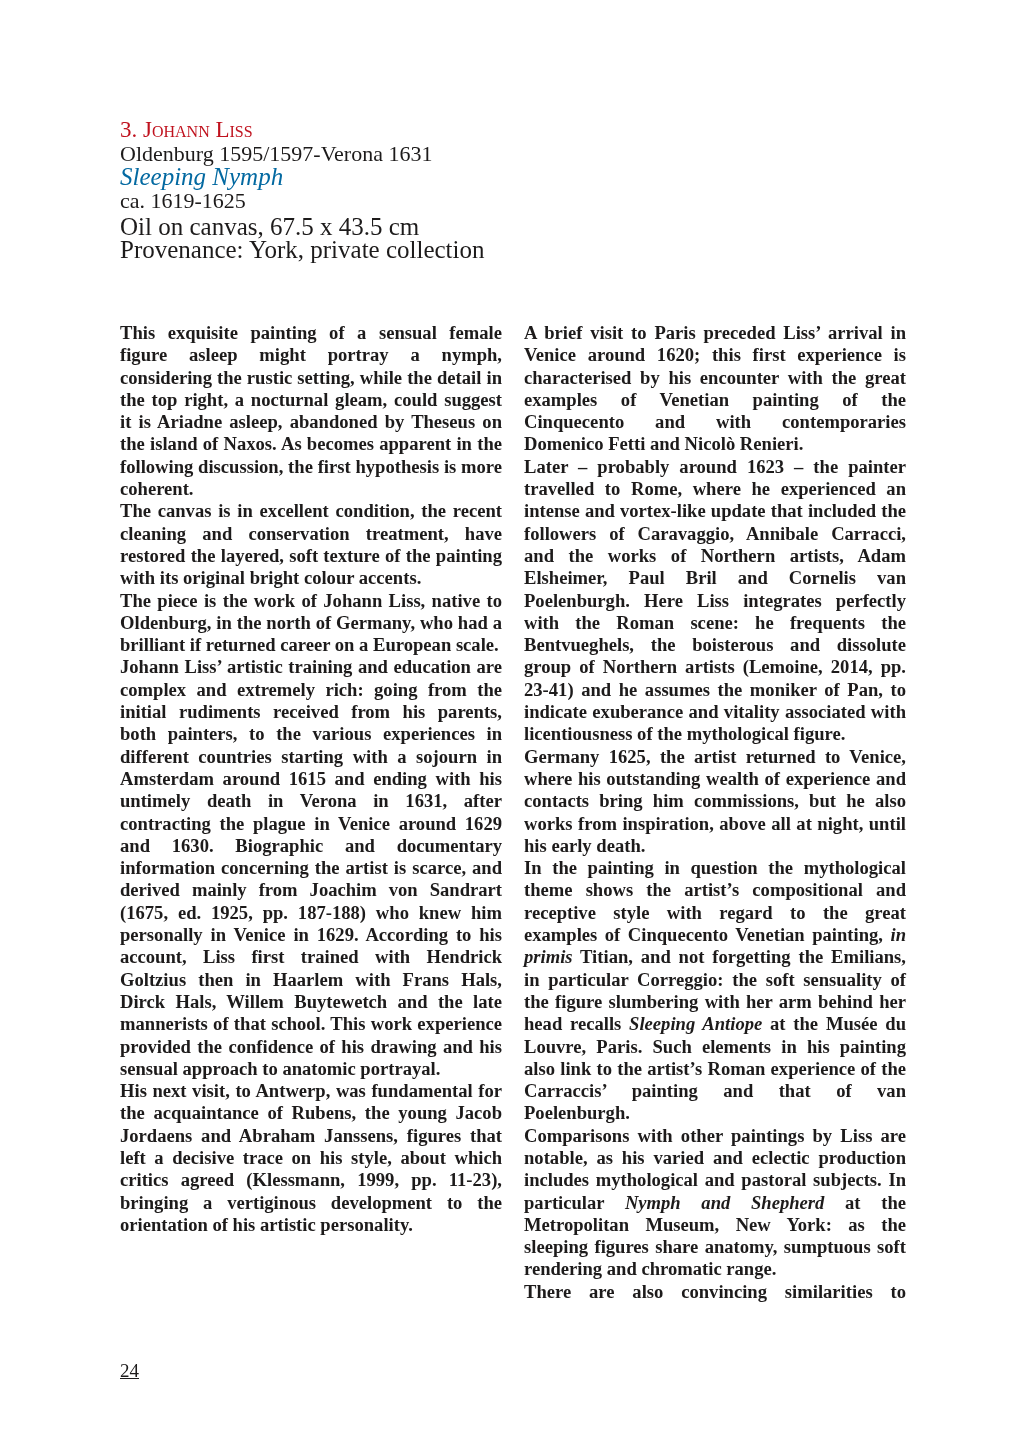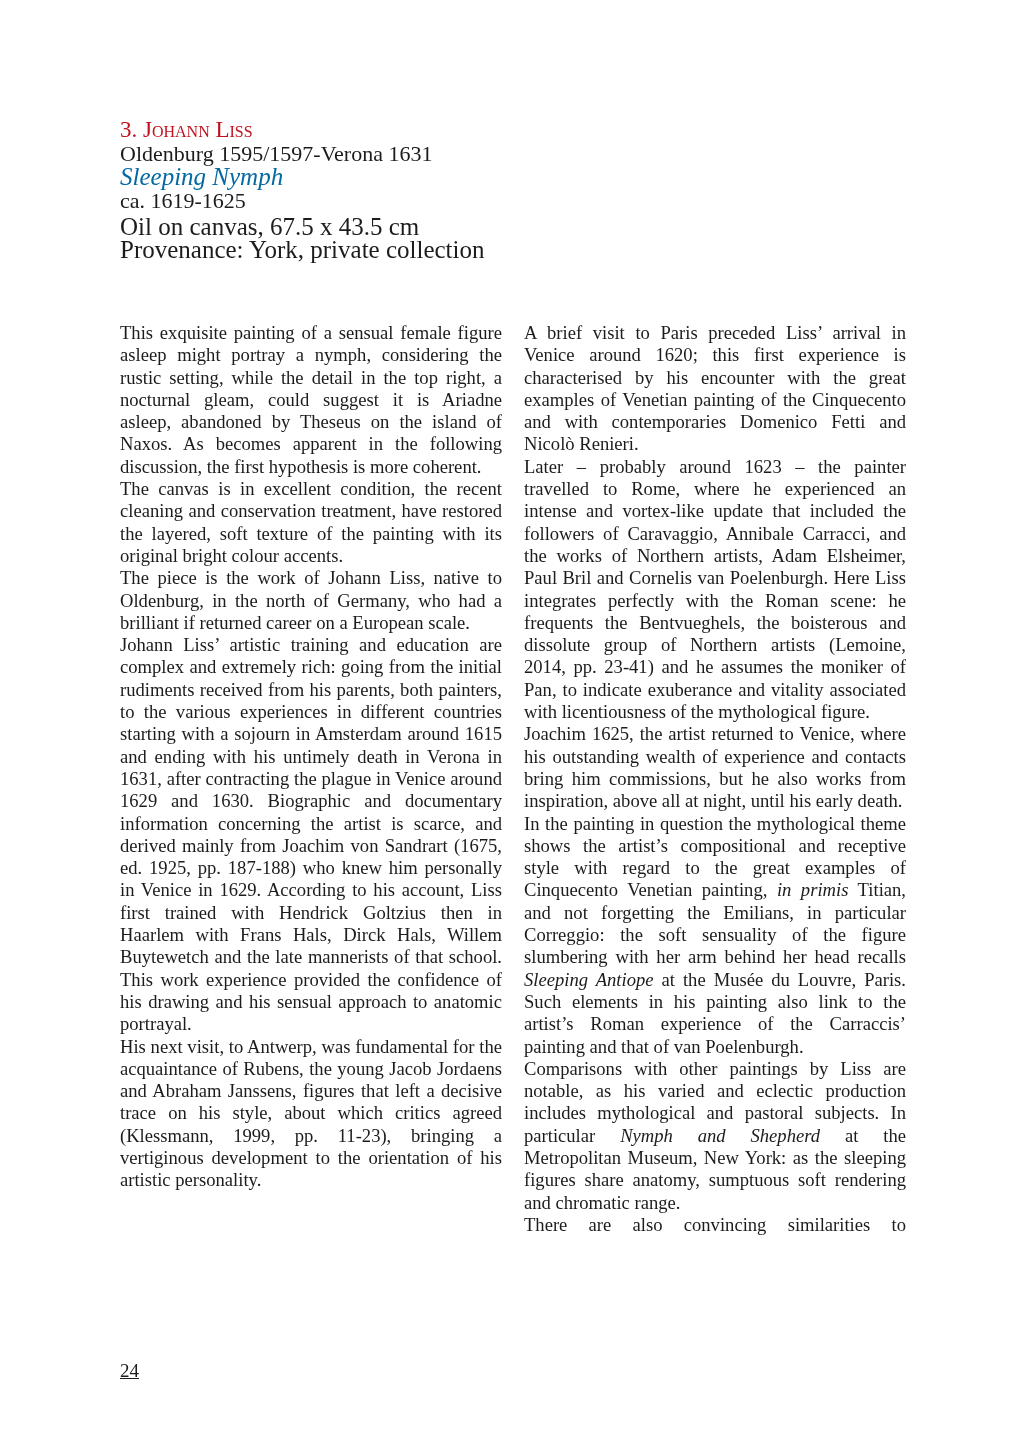--- a/index.html
+++ b/index.html
@@ -15,20 +15,21 @@
     .header .title { color: #c0121e; font-size: 23px; }
     .header .title .sc { font-variant: small-caps; text-align: right; }
     .header .work { color: #0369a1; font-style: italic; font-size: 25px; }
     .header .meta { font-size: 25px; line-height: 23px; }
     .header .meta.first { margin-top: 3px; }
 
     .col {
       position: absolute; top: 322px; width: 382px;
       font-size: 18.6px; line-height: 22.3px;
       text-align: justify;
+      font-weight: bold;
     }
     .col.left { left: 120px; }
     .col.right { left: 524px; }
     .col p { margin: 0; }
     .col i { font-style: italic; }
 
     .page-number {
       position: absolute; left: 120px; top: 1360px;
       font-size: 19px; line-height: 22px; text-decoration: underline;
     }
@@ -52,19 +53,19 @@
   <p>This exquisite painting of a sensual female figure asleep might portray a nymph, considering the rustic setting, while the detail in the top right, a nocturnal gleam, could suggest it is Ariadne asleep, abandoned by Theseus on the island of Naxos. As becomes apparent in the following discussion, the first hypothesis is more coherent.</p>
   <p>The canvas is in excellent condition, the recent cleaning and conservation treatment, have restored the layered, soft texture of the painting with its original bright colour accents.</p>
   <p>The piece is the work of Johann Liss, native to Oldenburg, in the north of Germany, who had a brilliant if returned career on a European scale.</p>
   <p>Johann Liss’ artistic training and education are complex and extremely rich: going from the initial rudiments received from his parents, both painters, to the various experiences in different countries starting with a sojourn in Amsterdam around 1615 and ending with his untimely death in Verona in 1631, after contracting the plague in Venice around 1629 and 1630. Biographic and documentary information concerning the artist is scarce, and derived mainly from Joachim von Sandrart (1675, ed. 1925, pp. 187-188) who knew him personally in Venice in 1629. According to his account, Liss first trained with Hendrick Goltzius then in Haarlem with Frans Hals, Dirck Hals, Willem Buytewetch and the late mannerists of that school. This work experience provided the confidence of his drawing and his sensual approach to anatomic portrayal.</p>
   <p>His next visit, to Antwerp, was fundamental for the acquaintance of Rubens, the young Jacob Jordaens and Abraham Janssens, figures that left a decisive trace on his style, about which critics agreed (Klessmann, 1999, pp. 11-23), bringing a vertiginous development to the orientation of his artistic personality.</p>
 </div>
 
 <div class="col right">
   <p>A brief visit to Paris preceded Liss’ arrival in Venice around 1620; this first experience is characterised by his encounter with the great examples of Venetian painting of the Cinquecento and with contemporaries Domenico Fetti and Nicolò Renieri.</p>
   <p>Later – probably around 1623 – the painter travelled to Rome, where he experienced an intense and vortex-like update that included the followers of Caravaggio, Annibale Carracci, and the works of Northern artists, Adam Elsheimer, Paul Bril and Cornelis van Poelenburgh. Here Liss integrates perfectly with the Roman scene: he frequents the Bentvueghels, the boisterous and dissolute group of Northern artists (Lemoine, 2014, pp. 23-41) and he assumes the moniker of Pan, to indicate exuberance and vitality associated with licentiousness of the mythological figure.</p>
-  <p>Joachim 1625, the artist returned to Venice, where his outstanding wealth of experience and contacts bring him commissions, but he also works from inspiration, above all at night, until his early death.</p>
+  <p>Germany 1625, the artist returned to Venice, where his outstanding wealth of experience and contacts bring him commissions, but he also works from inspiration, above all at night, until his early death.</p>
   <p><span>In the painting in question the mythological theme shows the artist’s compositional and receptive style with regard to the great examples of Cinquecento Venetian painting, </span><i>in primis</i><span> Titian, and not forgetting the Emilians, in particular Correggio: the soft sensuality of the figure slumbering with her arm behind her head recalls </span><i>Sleeping Antiope</i><span> at the Musée du Louvre, Paris. Such elements in his painting also link to the artist’s Roman experience of the Carraccis’ painting and that of van Poelenburgh.</span></p>
   <p><span>Comparisons with other paintings by Liss are notable, as his varied and eclectic production includes mythological and pastoral subjects. In particular </span><i>Nymph and Shepherd</i><span> at the Metropolitan Museum, New York: as the sleeping figures share anatomy, sumptuous soft rendering and chromatic range.</span></p>
   <p style="text-align: justify; text-align-last: justify;">There are also convincing similarities to</p>
 </div>
 
 <div class="page-number">24</div>
 
 </body></html>

